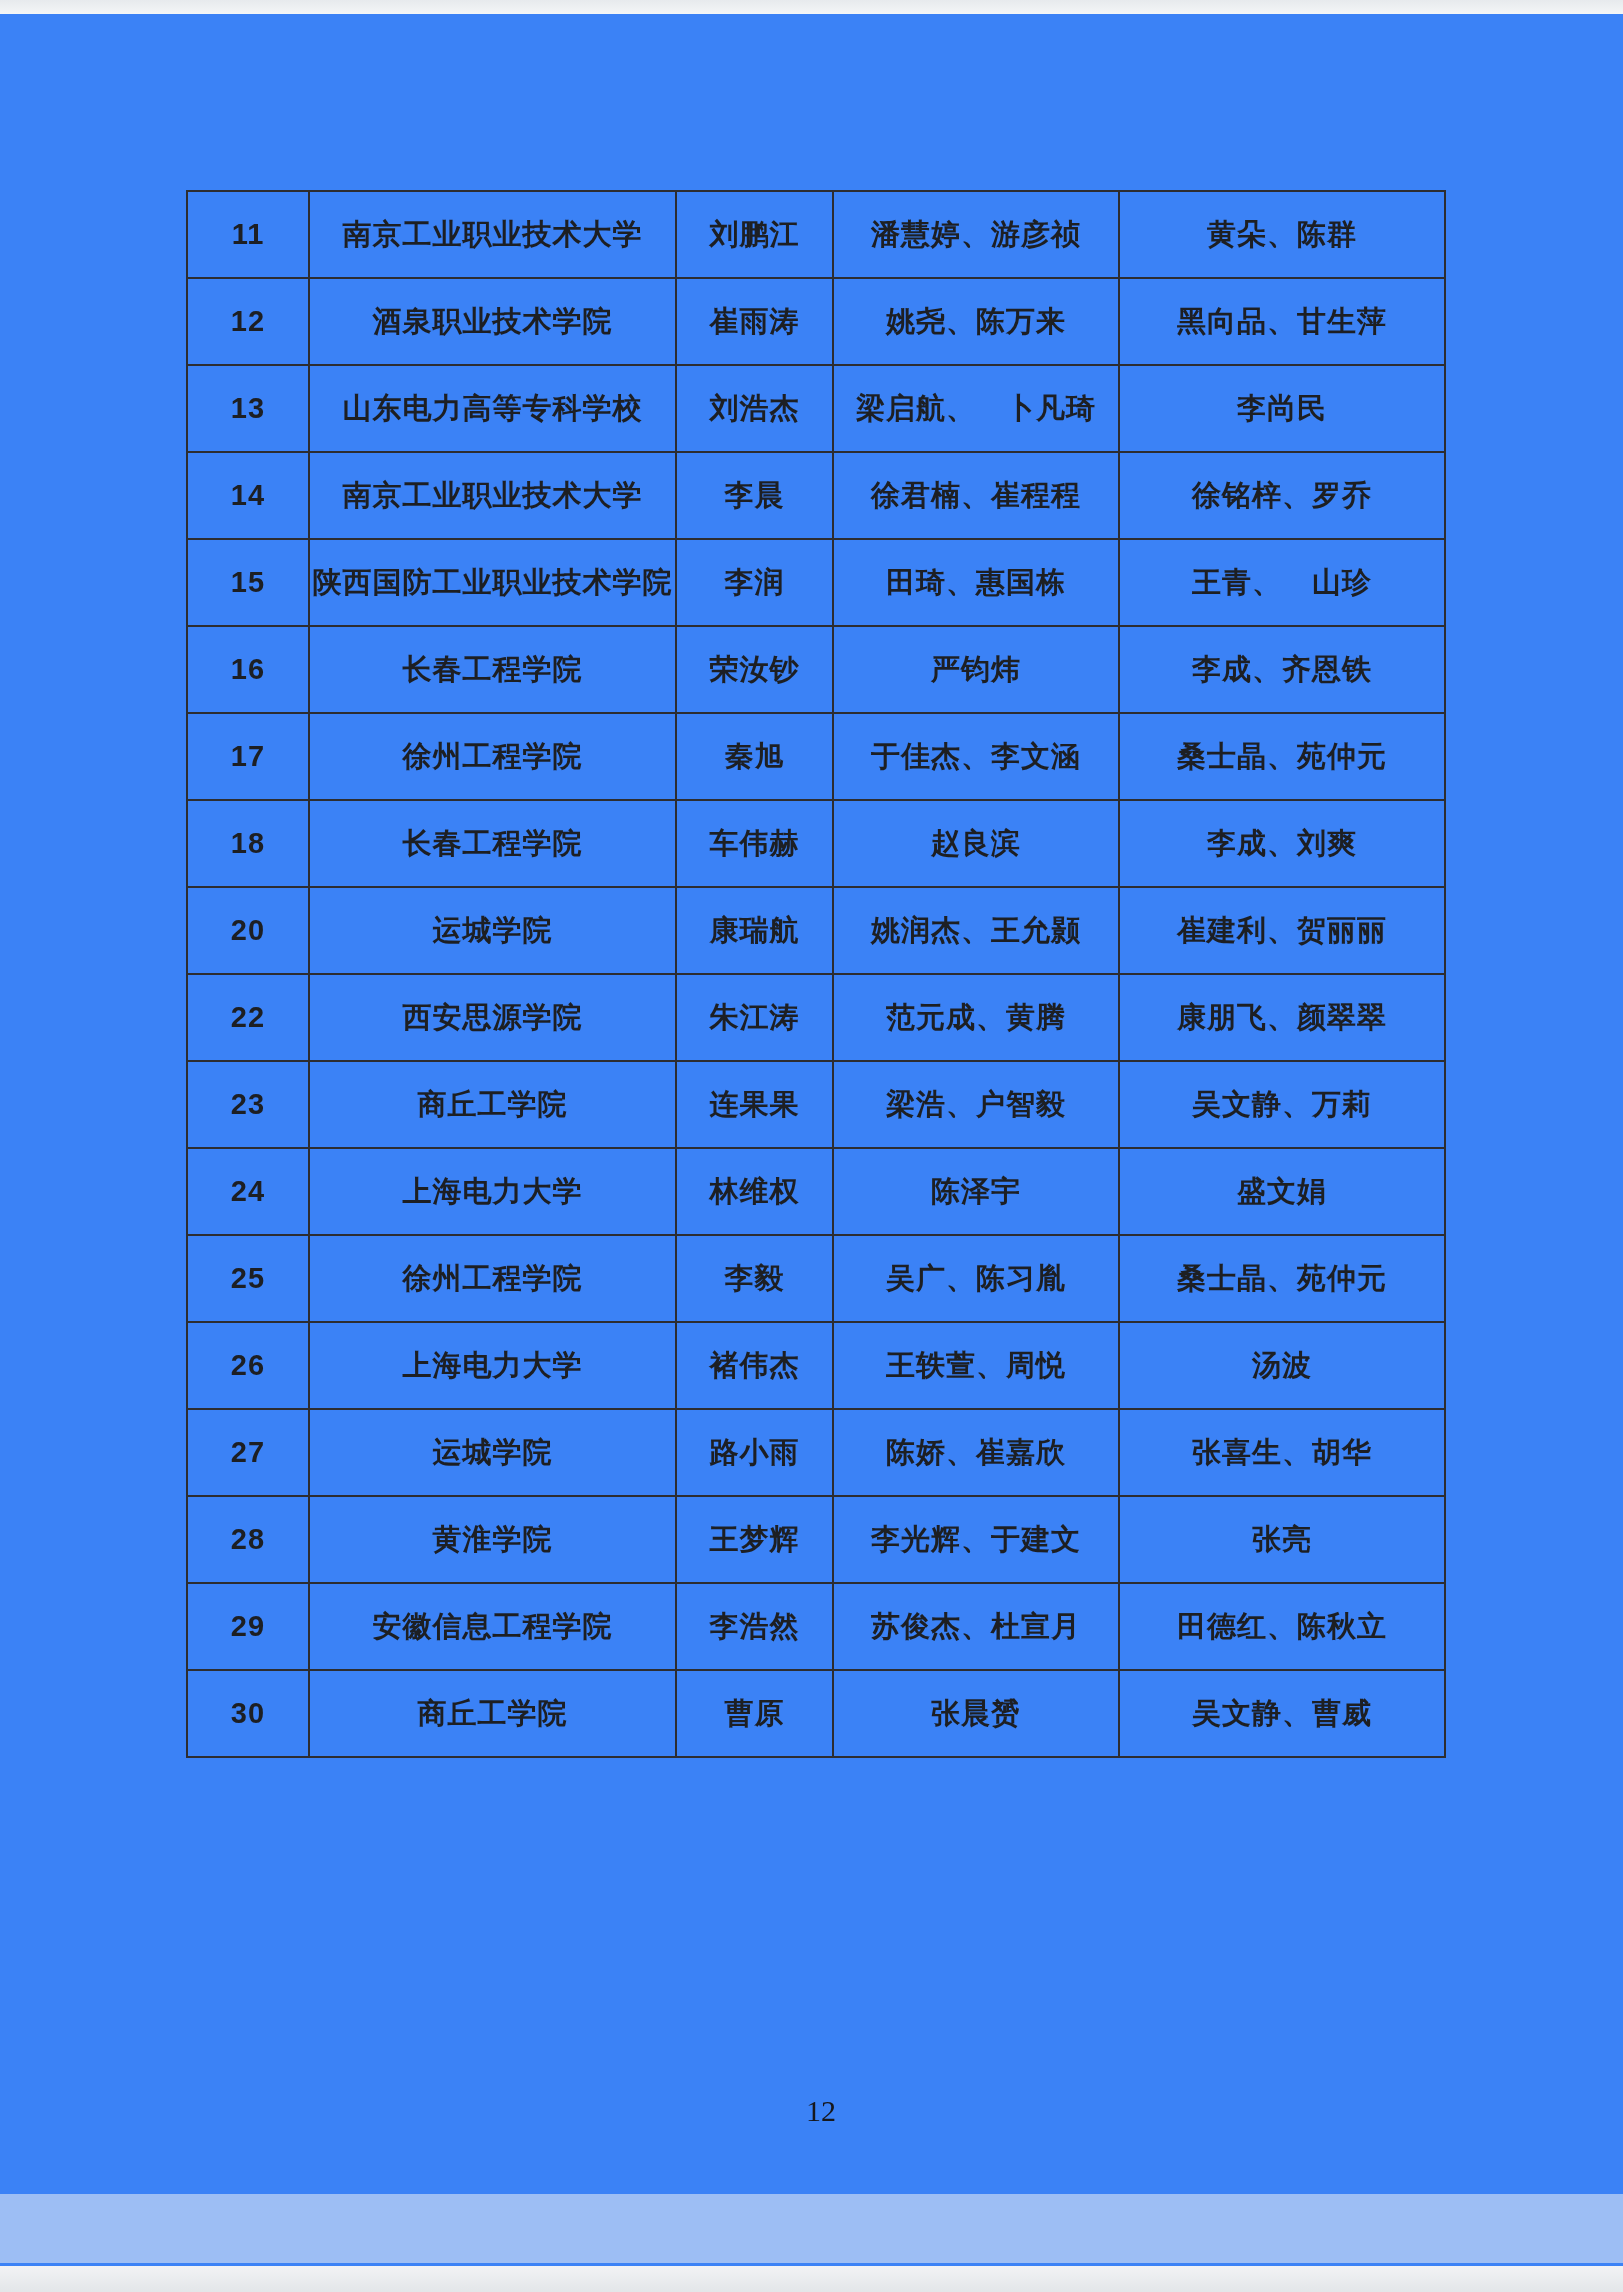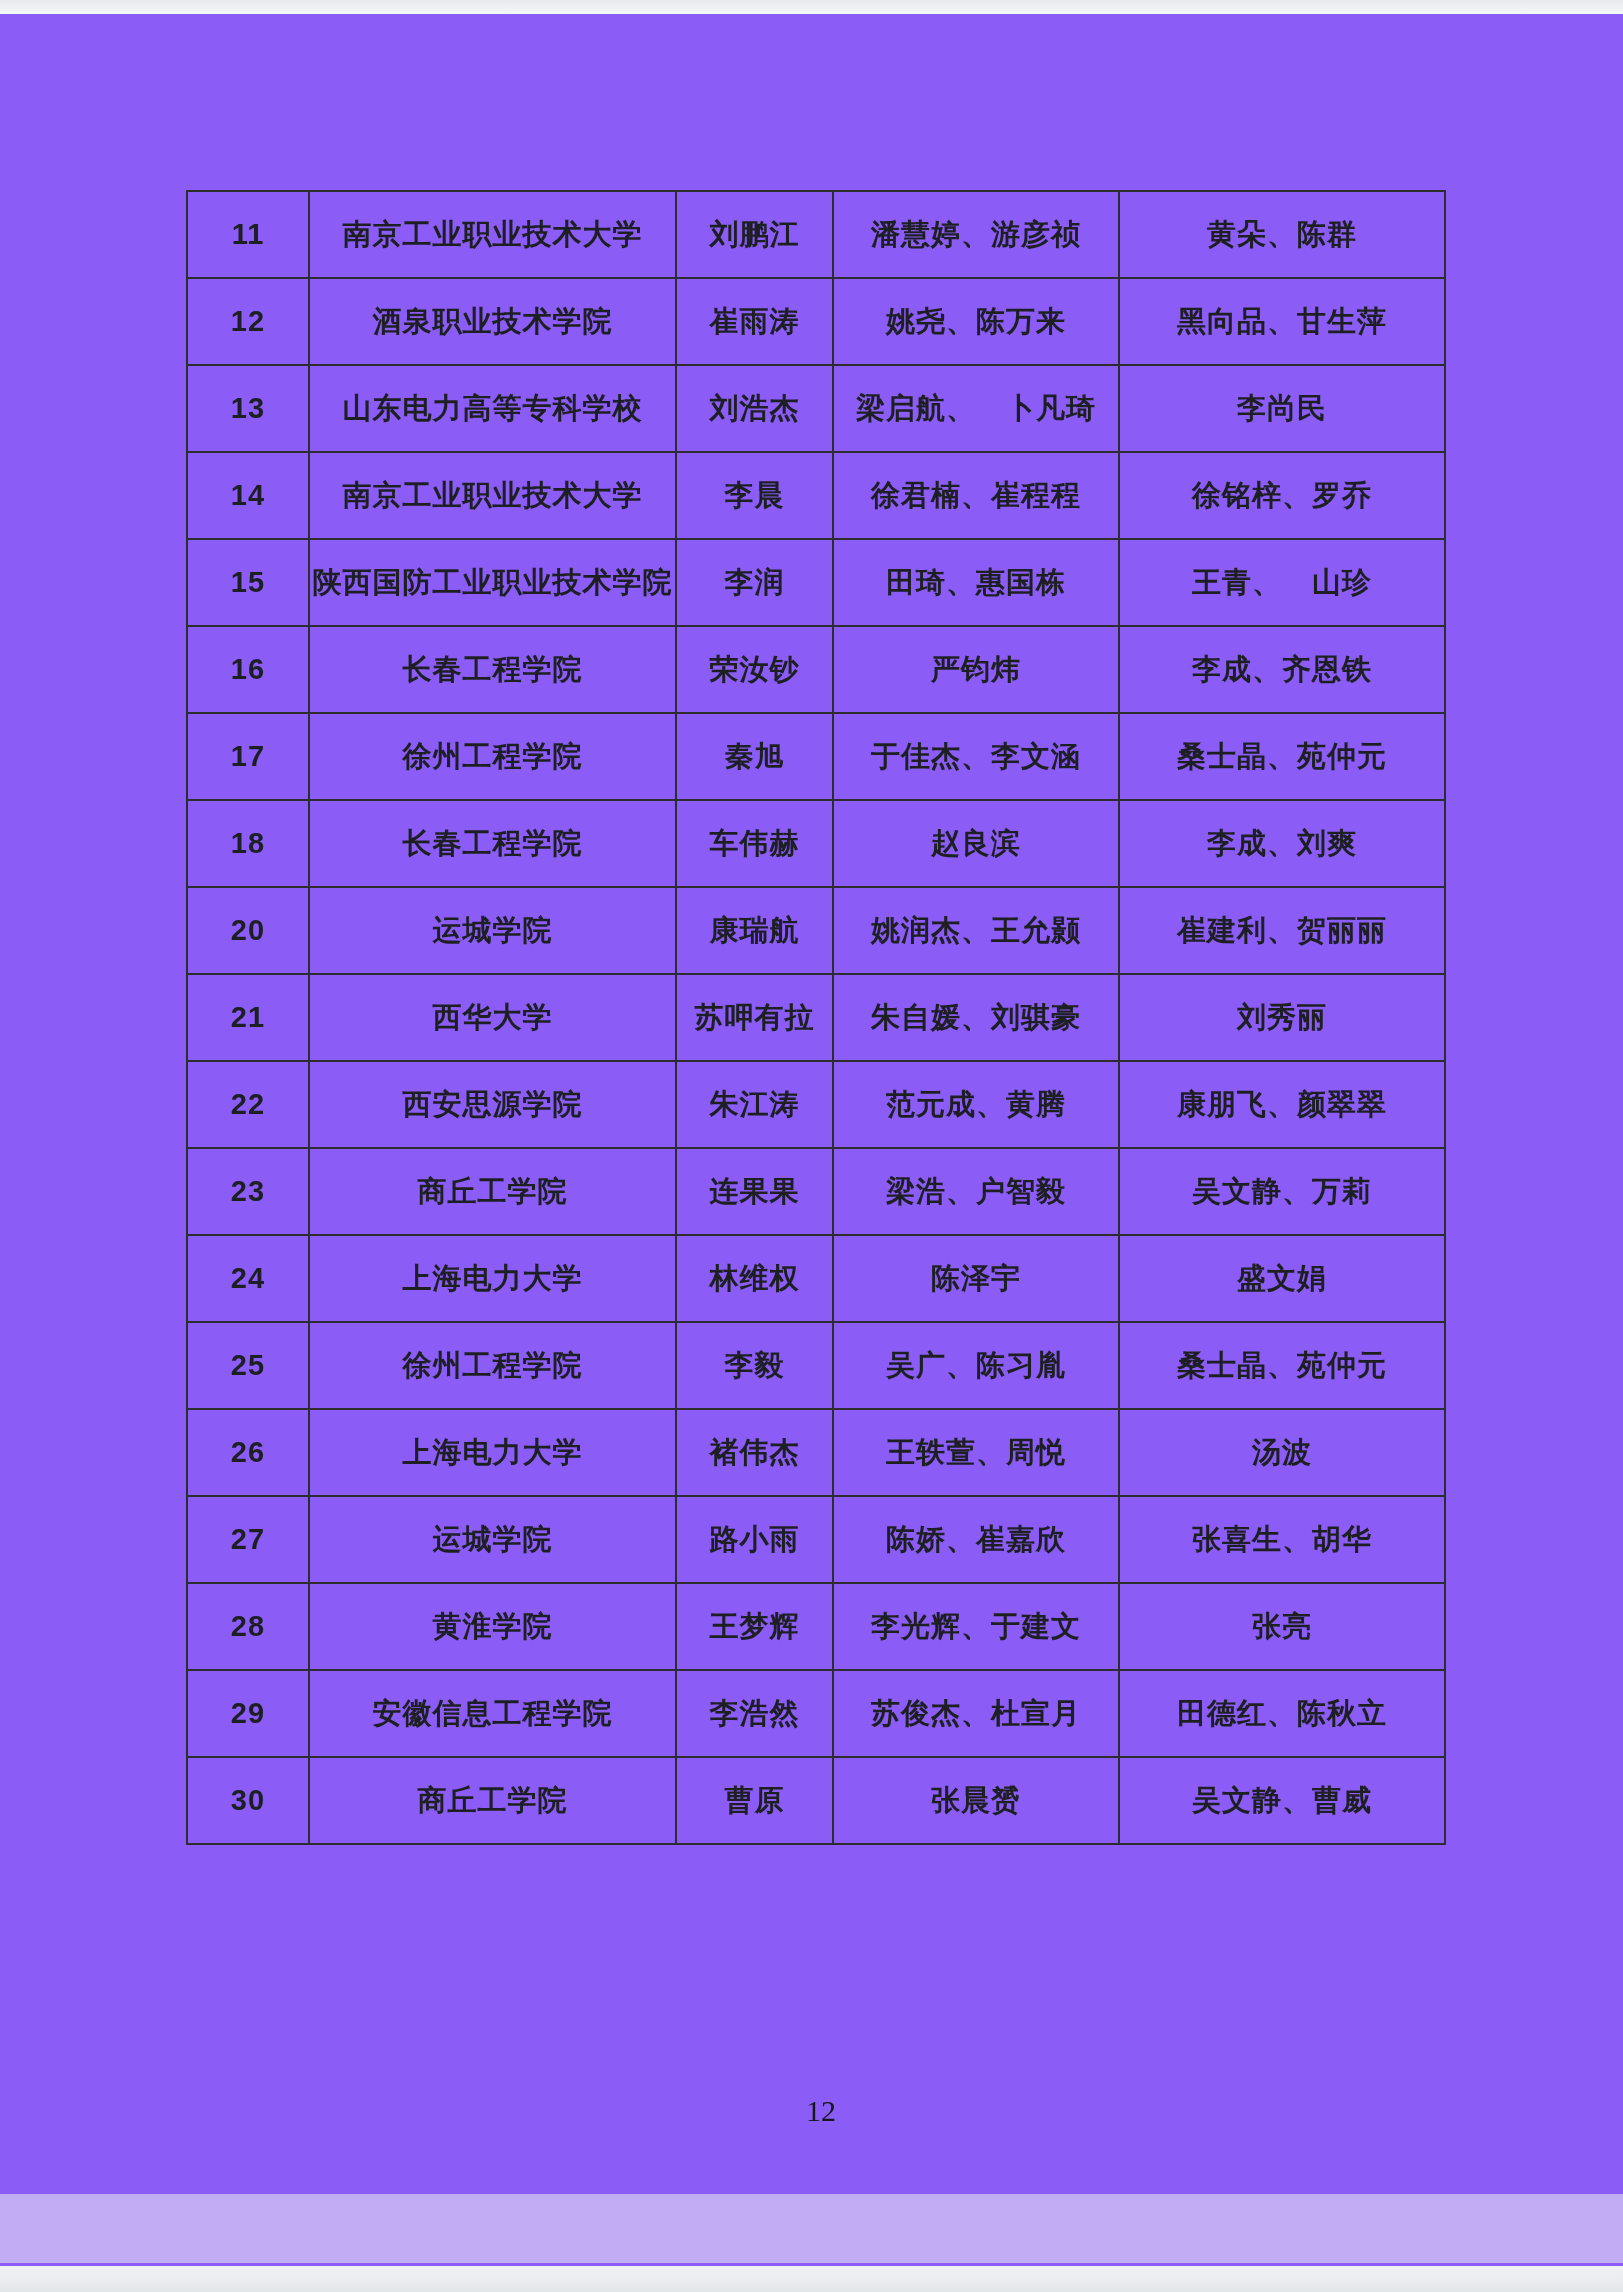--- a/index.html
+++ b/index.html
@@ -1,19 +1,19 @@
 <!DOCTYPE html>
 <html><head>
 <meta charset="utf-8">
 <style>
   html,body{margin:0;padding:0;background:#d8dadd;}
   .page{
     position:relative;
     width:1623px;height:2293px;
-    background:#8b5cf6;
+    background:#3b82f6;
     overflow:hidden;
     font-family:"Liberation Sans","DejaVu Sans",sans-serif;
     color:#1d1f23;
   }
   .edge-band-top{
     position:absolute;top:0;left:0;width:100%;height:13.7px;
     background:linear-gradient(#e7eaed,#f4f6f7);
   }
   .edge-band-bottom{
     position:absolute;bottom:0;left:0;width:100%;height:27.4px;
@@ -127,27 +127,20 @@
           <td class="col-advisors">李成、刘爽</td>
         </tr>
         <tr>
           <td class="col-no">20</td>
           <td class="col-school">运城学院</td>
           <td class="col-leader">康瑞航</td>
           <td class="col-members">姚润杰、王允颢</td>
           <td class="col-advisors">崔建利、贺丽丽</td>
         </tr>
         <tr>
-          <td class="col-no">21</td>
-          <td class="col-school">西华大学</td>
-          <td class="col-leader">苏呷有拉</td>
-          <td class="col-members">朱自媛、刘骐豪</td>
-          <td class="col-advisors">刘秀丽</td>
-        </tr>
-        <tr>
           <td class="col-no">22</td>
           <td class="col-school">西安思源学院</td>
           <td class="col-leader">朱江涛</td>
           <td class="col-members">范元成、黄腾</td>
           <td class="col-advisors">康朋飞、颜翠翠</td>
         </tr>
         <tr>
           <td class="col-no">23</td>
           <td class="col-school">商丘工学院</td>
           <td class="col-leader">连果果</td>

